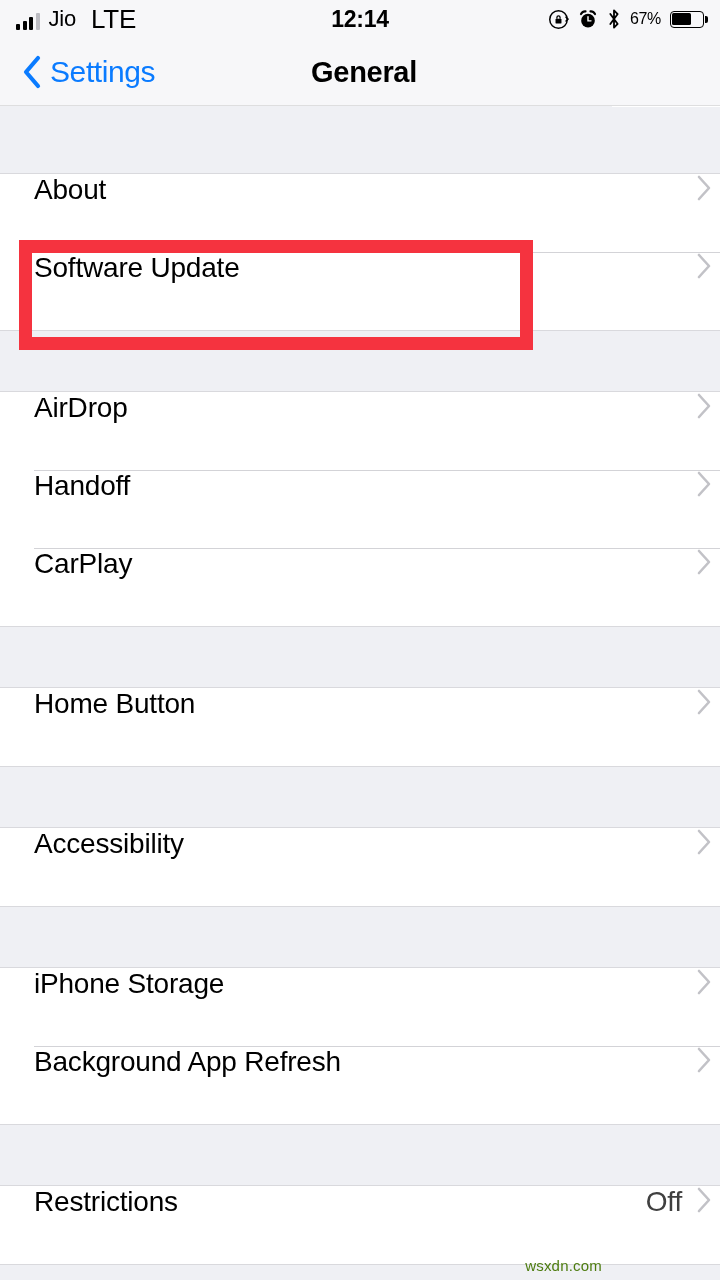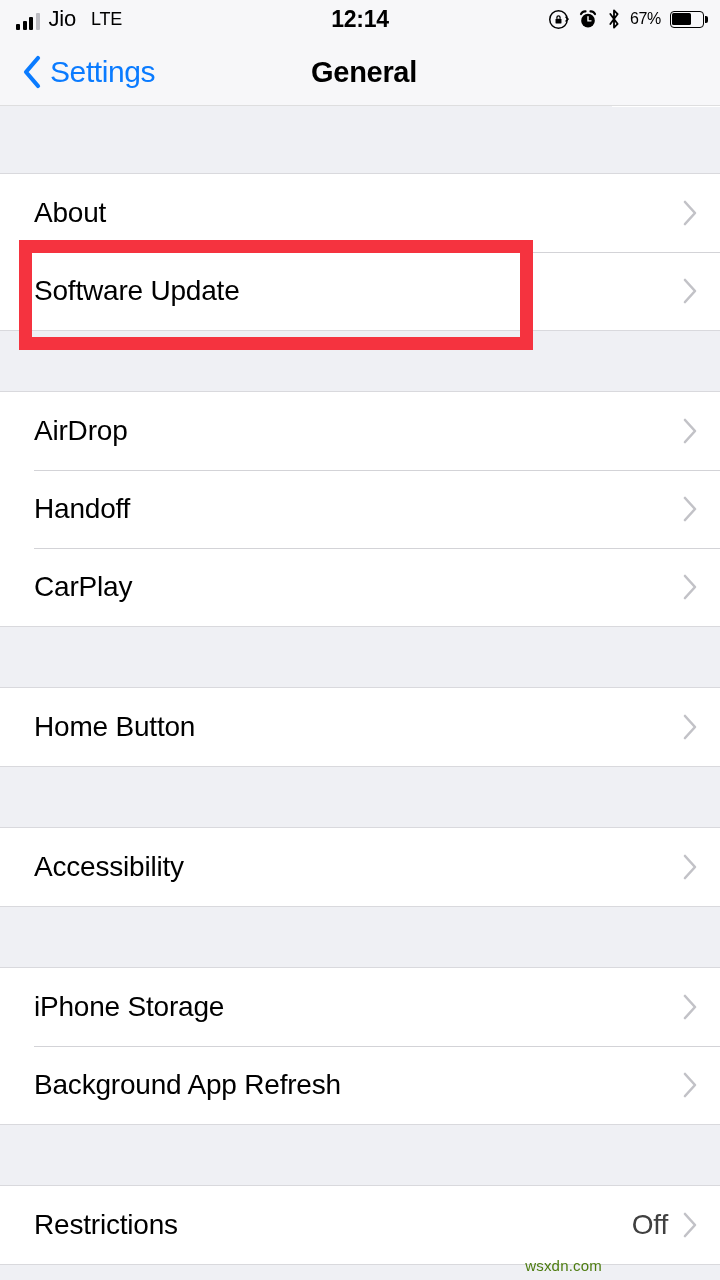--- a/index.html
+++ b/index.html
@@ -31,21 +31,21 @@
   .sb-right { margin-left:auto; display:flex; align-items:center; gap:9px; position:relative; z-index:2; }
 
   .signal-bars { display:flex; align-items:flex-end; gap:2.5px; height:17px; }
   .signal-bars i { display:block; width:4px; background:#000; border-radius:1px; }
   .signal-bars i:nth-child(1){ height:6px; }
   .signal-bars i:nth-child(2){ height:9px; }
   .signal-bars i:nth-child(3){ height:13px; }
   .signal-bars i:nth-child(4){ height:17px; background:#bcbcc2; }
 
   .carrier { font-size:22px; line-height:22px; letter-spacing:-0.2px; }
-  .radio   { font-size:18px; line-height:22px; letter-spacing:-0.2px; margin-left:6px; }
+  .radio   { font-size:26px; line-height:22px; letter-spacing:-0.2px; margin-left:6px; }
 
   .pct { font-size:16px; line-height:22px; letter-spacing:-0.3px; }
 
   .battery { position:relative; width:34px; height:17px; }
   .battery .shell { position:absolute; inset:0; border:1.6px solid #000; border-radius:4px; }
   .battery .fill  { position:absolute; left:2.2px; top:2.2px; bottom:2.2px; width:19px; background:#000; border-radius:1.6px; }
   .battery .cap   { position:absolute; right:-4px; top:5px; width:2.6px; height:7px; background:#000; border-radius:0 2px 2px 0; }
 
   svg.icn { display:block; }
 
@@ -70,22 +70,22 @@
   }
 
   
   #list { position:absolute; left:0; top:107px; width:720px; bottom:0; background:#eff0f4; }
   .group { background:#ffffff; border-top:1px solid #d9d9dd; border-bottom:1px solid #d9d9dd; }
   .gap { background:#eff0f4; }
 
   .row {
     position:relative;
     height:78px;
-    display:flex; align-items:center;
-    padding:0 22px 0 34px;
+    display:flex; 
+    padding:0 8px 0 34px;
     background:#ffffff;
     cursor:pointer;
     border-radius:20px;
   }
   .row + .row::before {
     content:""; position:absolute; left:34px; right:0; top:0;
     height:1px; background:#d3d3d7;
   }
   .row-label { font-size:28px; color:#000; letter-spacing:-0.2px; flex:1 1 auto; }
   .row-value { font-size:28px; color:#404040; letter-spacing:-0.2px; margin-right:14px; }

